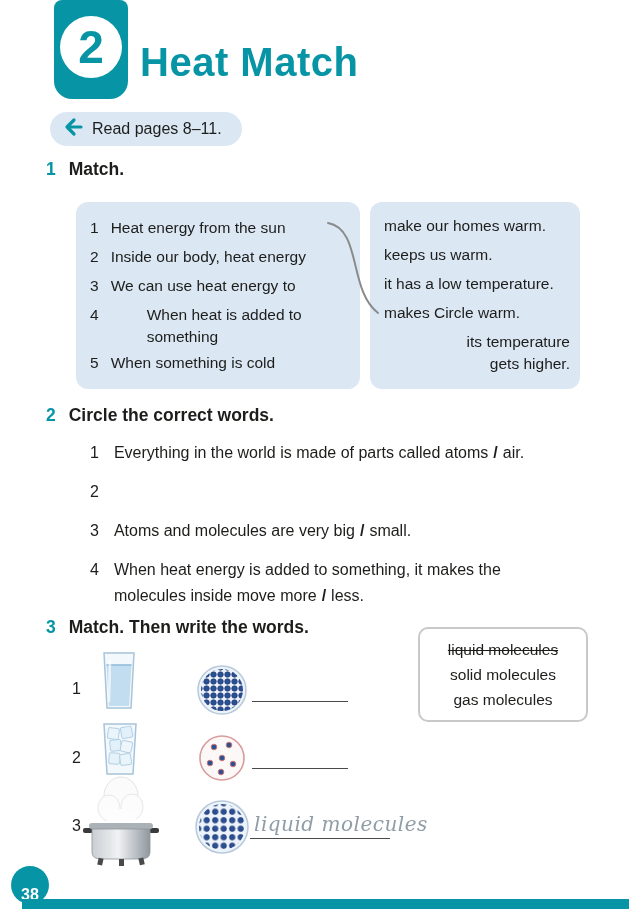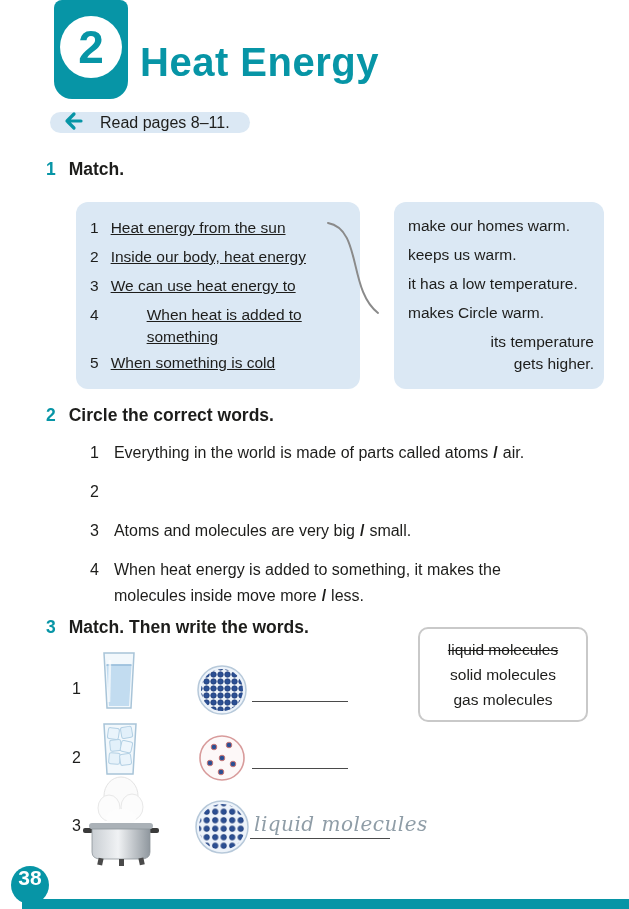--- a/index.html
+++ b/index.html
@@ -19,39 +19,39 @@
     display:flex; align-items:center; justify-content:center;
   }
   .unit-num { color:#0795a6; font-size:46px; font-weight:bold; line-height:1; }
   .page-title {
     position:absolute; left:140px; top:40px;
     color:#0795a6; font-size:40px; font-weight:bold; letter-spacing:0.5px;
   }
 
   
   .read-pill {
-    position:absolute; left:50px; top:112px; height:21px;
+    position:absolute; left:50px; top:112px; height:34px;
     background:#dbe8f4; border-radius:17px;
-    display:flex; align-items:center; gap:16px; padding:0 20px 0 12px;
+    display:flex; align-items:center; gap:8px; padding:0 20px 0 12px;
   }
   .read-pill .label { font-size:16px; color:#1d1d1b; }
 
   
   .ex-head { position:absolute; display:flex; gap:13px; font-size:17.5px; font-weight:bold; }
   .ex-num { color:#0795a6; }
   .ex-head.h1 { left:46px; top:159px; }
   .ex-head.h2 { left:46px; top:405px; }
   .ex-head.h3 { left:46px; top:617px; }
 
   
   .box { position:absolute; background:#dbe8f4; border-radius:12px; box-sizing:border-box; }
   .box-left  { left:76px;  top:202px; width:284px; height:187px; padding:11px 12px 8px 14px; }
-  .box-right { left:394px; top:202px; width:210px; height:187px; padding:9px 10px 8px 14px; }
+  .box-right { left:370px; top:202px; width:210px; height:187px; padding:9px 10px 8px 14px; }
   .m-item { display:flex; gap:12px; font-size:15.5px; line-height:29px; }
-  .m-item .m-text { white-space:pre-line;text-decoration:underline; }
+  .m-item .m-text { white-space:pre-line; }
   .m-item .wrap2 { line-height:22px; padding-top:4px;margin-left:36px; }
   .r-item { font-size:15.5px; line-height:29px; white-space:pre-line; }
   .r-item.wrap2 { line-height:22px; padding-top:4px;text-align:right; }
   .connector { position:absolute; left:300px; top:205px; pointer-events:none; }
 
   
   .ex2-list { position:absolute; left:90px; top:440px; width:505px; }
   .ex2-item { display:flex; gap:15px; font-size:16px; line-height:26px; margin-bottom:13px; }
   .sent { white-space:pre-line; }
   .opt { font-weight:normal; }
@@ -70,36 +70,36 @@
   .hand {
     position:absolute; font-family:"DejaVu Serif", serif; font-style:italic;
     color:#8f9da7; font-size:20px; letter-spacing:0.5px;
   }
   .art { position:absolute; }
 
   
   .page-num-badge {
     position:absolute; left:11px; top:866px; width:38px; height:38px;
     background:#0795a6; border-radius:50%;
-    display:flex; align-items:flex-start; justify-content:center;
-    color:#fff; font-size:21px; font-weight:bold;
+    display:flex; align-items:flex-end; justify-content:center;
+    color:#fff; font-size:16px; font-weight:bold;
   }
   .bottom-bar { position:absolute; left:22px; right:0; bottom:0; height:10px; background:#0795a6; }
 </style>
 </head>
 <body>
 
 <div class="page">
 
   <div class="unit-badge">
     <div class="unit-circle">
       <span class="unit-num">2</span>
     </div>
   </div>
-  <div class="page-title">Heat Energy</div>
+  <div class="page-title">Heat Match</div>
 
   <div class="read-pill">
     <span>
       <svg width="22" height="22" viewBox="0 0 22 22">
         <path d="M12 4 L5 11 L12 18 M5 11 H19" stroke="#0795a6" stroke-width="3.2" fill="none" stroke-linecap="round" stroke-linejoin="round"></path>
       </svg>
     </span>
     <span class="label">Read pages 8–11.</span>
   </div>
 

